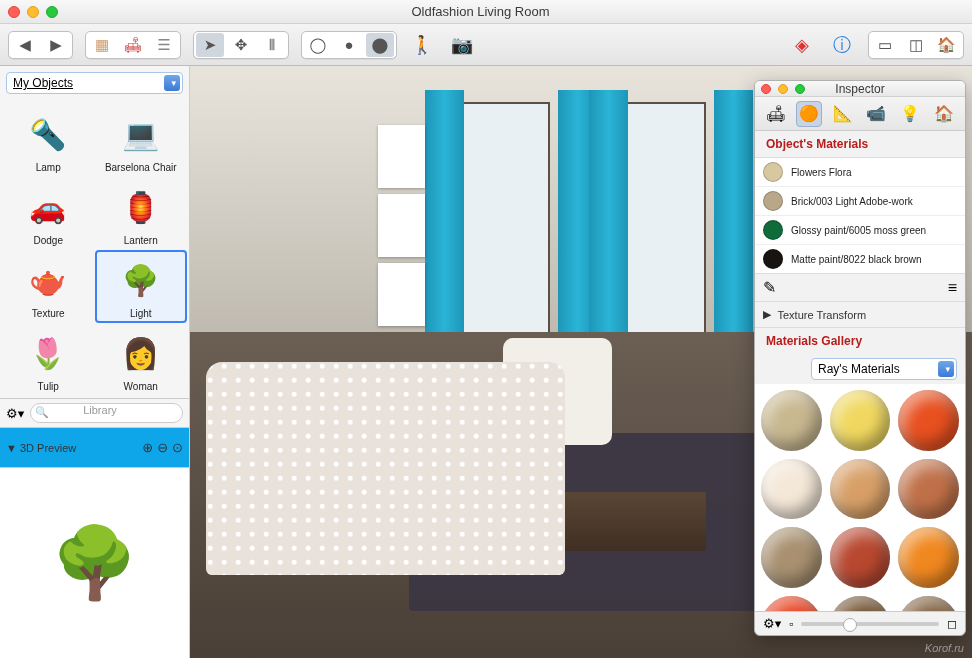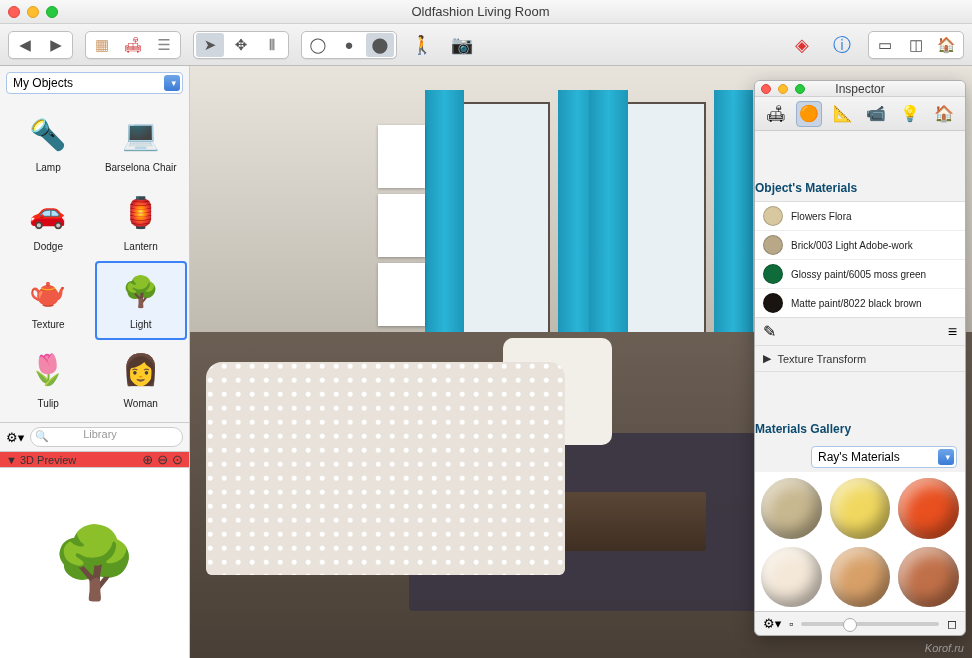--- a/index.html
+++ b/index.html
@@ -19,37 +19,37 @@
 .tb-group { display: flex; gap: 3px; background: #fff; border: 1px solid #bfbfbf; border-radius: 5px; padding: 2px; height: 28px; align-items: center; box-shadow: inset 0 1px 0 #fff, 0 1px 0 rgba(0,0,0,.05); }
 .tb-btn { width: 28px; height: 24px; display: flex; align-items: center; justify-content: center; border-radius: 3px; cursor: pointer; font-size: 15px; color: #555; }
 .tb-btn.active { background: #d0d6de; }
 .tb-flex { flex: 1; }
 
 
 .content { display: flex; height: calc(100% - 66px); }
 
 
 .sidebar { width: 190px; background: #f5f5f5; border-right: 1px solid #ccc; display: flex; flex-direction: column; }
-.select-row { padding: 6px; }
+.select-row { padding: 6px; text-decoration: underline; }
 .mac-select { width: 100%; height: 22px; border: 1px solid #aac6e8; border-radius: 4px; background: #fff; font-size: 12px; padding: 0 20px 0 6px; position: relative; display: flex; align-items: center; cursor: pointer; }
 .mac-select::after { content: ""; position: absolute; right: 2px; top: 2px; bottom: 2px; width: 16px; background: linear-gradient(#6fa6e8,#3b7bd6); border-radius: 3px; }
 .mac-select .chev { position: absolute; right: 6px; color: #fff; font-size: 9px; z-index: 1; }
 
 .obj-grid { flex: 1; overflow: auto; padding: 4px 2px; display: grid; grid-template-columns: 1fr 1fr; gap: 0; }
 .obj-item { display: flex; flex-direction: column; align-items: center; padding: 4px 2px; cursor: pointer; border-radius: 4px; }
 .obj-item.selected { outline: 2px solid #3b82f6; outline-offset: -2px; background: #eaf2fd; }
 .obj-thumb { width: 60px; height: 52px; border-radius: 4px; display: flex; align-items: center; justify-content: center; font-size: 30px; }
 .obj-label { font-size: 10px; color: #222; margin-top: 2px; text-align: center; }
 
 .lib-footer { border-top: 1px solid #ccc; padding: 4px 6px; display: flex; align-items: center; gap: 6px; }
 .gear { font-size: 13px; cursor: pointer; }
 .search { flex: 1; height: 20px; border: 1px solid #ccc; border-radius: 10px; background: #fff; font-size: 11px; padding: 0 6px 0 20px; position: relative; }
 .search::before { content: "🔍"; position: absolute; left: 4px; top: 2px; font-size: 11px; opacity: .6; }
 
-.preview-head { border-top: 1px solid #ccc; border-bottom: 1px solid #ccc; padding: 0 6px; display: flex; align-items: center; justify-content: space-between; background: #ef4444; font-size: 11px; color: #333; }
+.preview-head { border-top: 1px solid #ccc; border-bottom: 1px solid #ccc; padding: 12px 6px; display: flex; align-items: center; justify-content: space-between; background: #0ea5e9; font-size: 11px; color: #333; }
 .preview-head .zoom { display: flex; gap: 4px; }
 .preview-head .zoom span { cursor: pointer; font-size: 13px; }
 .preview-body { flex: 0 0 190px; background: #fff; display: flex; align-items: center; justify-content: center; font-size: 70px; }
 
 
 .viewport { flex: 1; position: relative; background: linear-gradient(#e8e4dc 0%, #c9c4ba 35%, #8a847a 100%); overflow: hidden; }
 .room-floor { position: absolute; bottom: 0; left: 0; right: 0; height: 55%; background: linear-gradient(#6b5f54,#4a3f36); transform-origin: top; }
 .room-rug { position: absolute; bottom: 8%; left: 28%; right: 12%; height: 30%; background: #3a3542; border-radius: 4px; opacity: .9; }
 .room-sofa { position: absolute; bottom: 14%; left: 2%; width: 46%; height: 36%; background: radial-gradient(circle at 30% 30%, #fff 2px, transparent 3px) 0 0/14px 14px, #e8e2da; border-radius: 16px 16px 6px 6px; }
 .room-sofa2 { position: absolute; bottom: 22%; right: 6%; width: 20%; height: 26%; background: radial-gradient(circle at 30% 30%, #fff 2px, transparent 3px) 0 0/14px 14px, #e8e2da; border-radius: 12px 12px 4px 4px; }
@@ -67,21 +67,21 @@
 
 
 .inspector { position: absolute; top: 80px; right: 6px; width: 212px; height: 556px; background: #f2f2f2; border: 1px solid #b0b0b0; border-radius: 6px; box-shadow: 0 6px 20px rgba(0,0,0,.3); display: flex; flex-direction: column; overflow: hidden; }
 .insp-titlebar { height: 16px; background: linear-gradient(#f8f8f8,#e8e8e8); border-bottom: 1px solid #d0d0d0; display: flex; align-items: center; padding: 0 6px; position: relative; }
 .insp-titlebar .traffic span { width: 10px; height: 10px; }
 .insp-titlebar .title { position: absolute; left: 0; right: 0; text-align: center; font-size: 12px; color: #3a3a3a; pointer-events: none; }
 .insp-tabs { height: 34px; background: linear-gradient(#f4f4f4,#e6e6e6); border-bottom: 1px solid #ccc; display: flex; align-items: center; justify-content: space-around; padding: 0 4px; }
 .insp-tab { width: 26px; height: 26px; display: flex; align-items: center; justify-content: center; border-radius: 4px; cursor: pointer; font-size: 16px; }
 .insp-tab.active { background: #c8d4e4; border: 1px solid #9ab0cc; }
 
-.insp-section-h { padding: 6px 0; font-size: 12px; font-weight: bold; color: #0c4a6e; margin-top: 44px; }
+.insp-section-h { padding: 6px 11px; font-size: 12px; font-weight: bold; color: #b91c1c; }
 .mat-list { border-top: 1px solid #ddd; border-bottom: 1px solid #ddd; background: #fff; }
 .mat-row { display: flex; align-items: center; gap: 8px; padding: 4px 8px; font-size: 10px; color: #222; border-bottom: 1px solid #eee; cursor: pointer; }
 .mat-row:last-child { border-bottom: none; }
 .mat-swatch { width: 20px; height: 20px; border-radius: 50%; flex-shrink: 0; border: 1px solid rgba(0,0,0,.2); }
 .mat-tools { display: flex; align-items: center; justify-content: space-between; padding: 4px 8px; border-bottom: 1px solid #ddd; }
 .disclosure { padding: 6px 8px; font-size: 11px; color: #333; display: flex; align-items: center; gap: 6px; cursor: pointer; border-bottom: 1px solid #ddd; }
 
 .gallery-select { padding: 4px 8px; margin-left: 48px; }
 .mat-grid { flex: 1; overflow: auto; padding: 6px; display: grid; grid-template-columns: repeat(3, 1fr); gap: 8px; background: #fff; }
 .mat-ball { width: 100%; aspect-ratio: 1; border-radius: 50%; cursor: pointer; box-shadow: inset -6px -8px 14px rgba(0,0,0,.35), inset 6px 8px 14px rgba(255,255,255,.5); }

